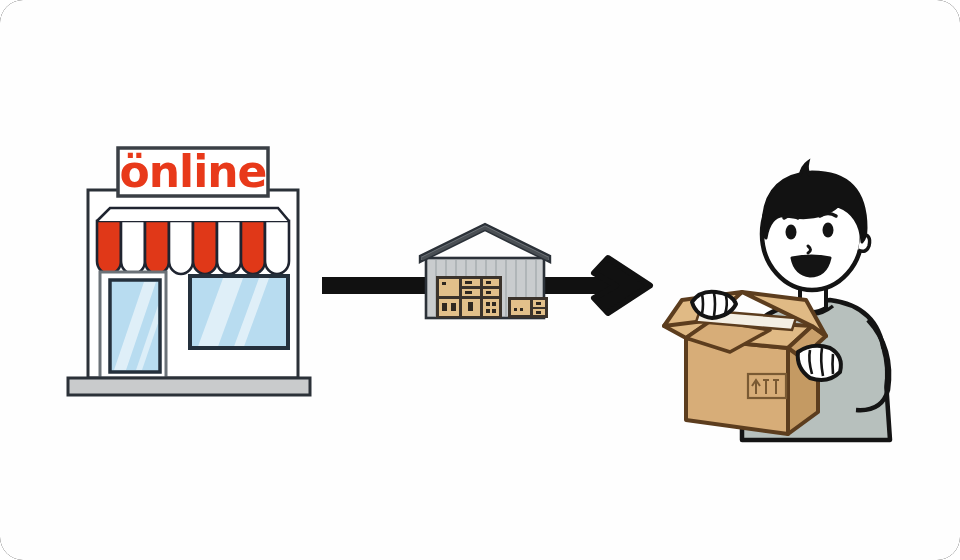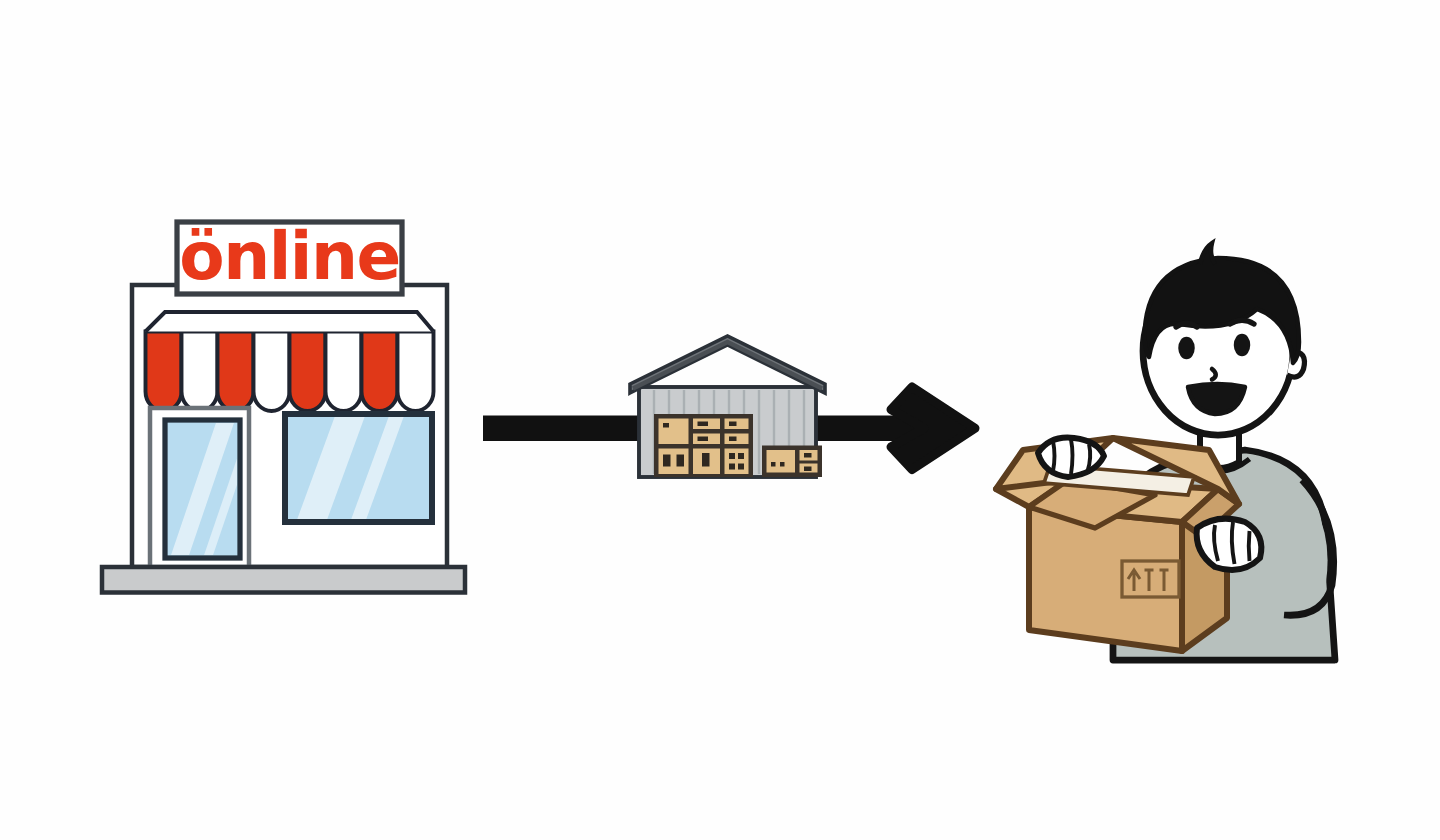--- a/index.html
+++ b/index.html
@@ -10,20 +10,21 @@
   }
   body {
     font-family: "Liberation Sans", sans-serif;
   }
   #canvas {
     position: relative;
     width: 960px;
     height: 560px;
     background: #000000;
     overflow: hidden;
+    border-radius: 23px;
   }
   #scene-svg {
     position: absolute;
     left: 0;
     top: 0;
     width: 960px;
     height: 560px;
     display: block;
   }
   .sign-text {

